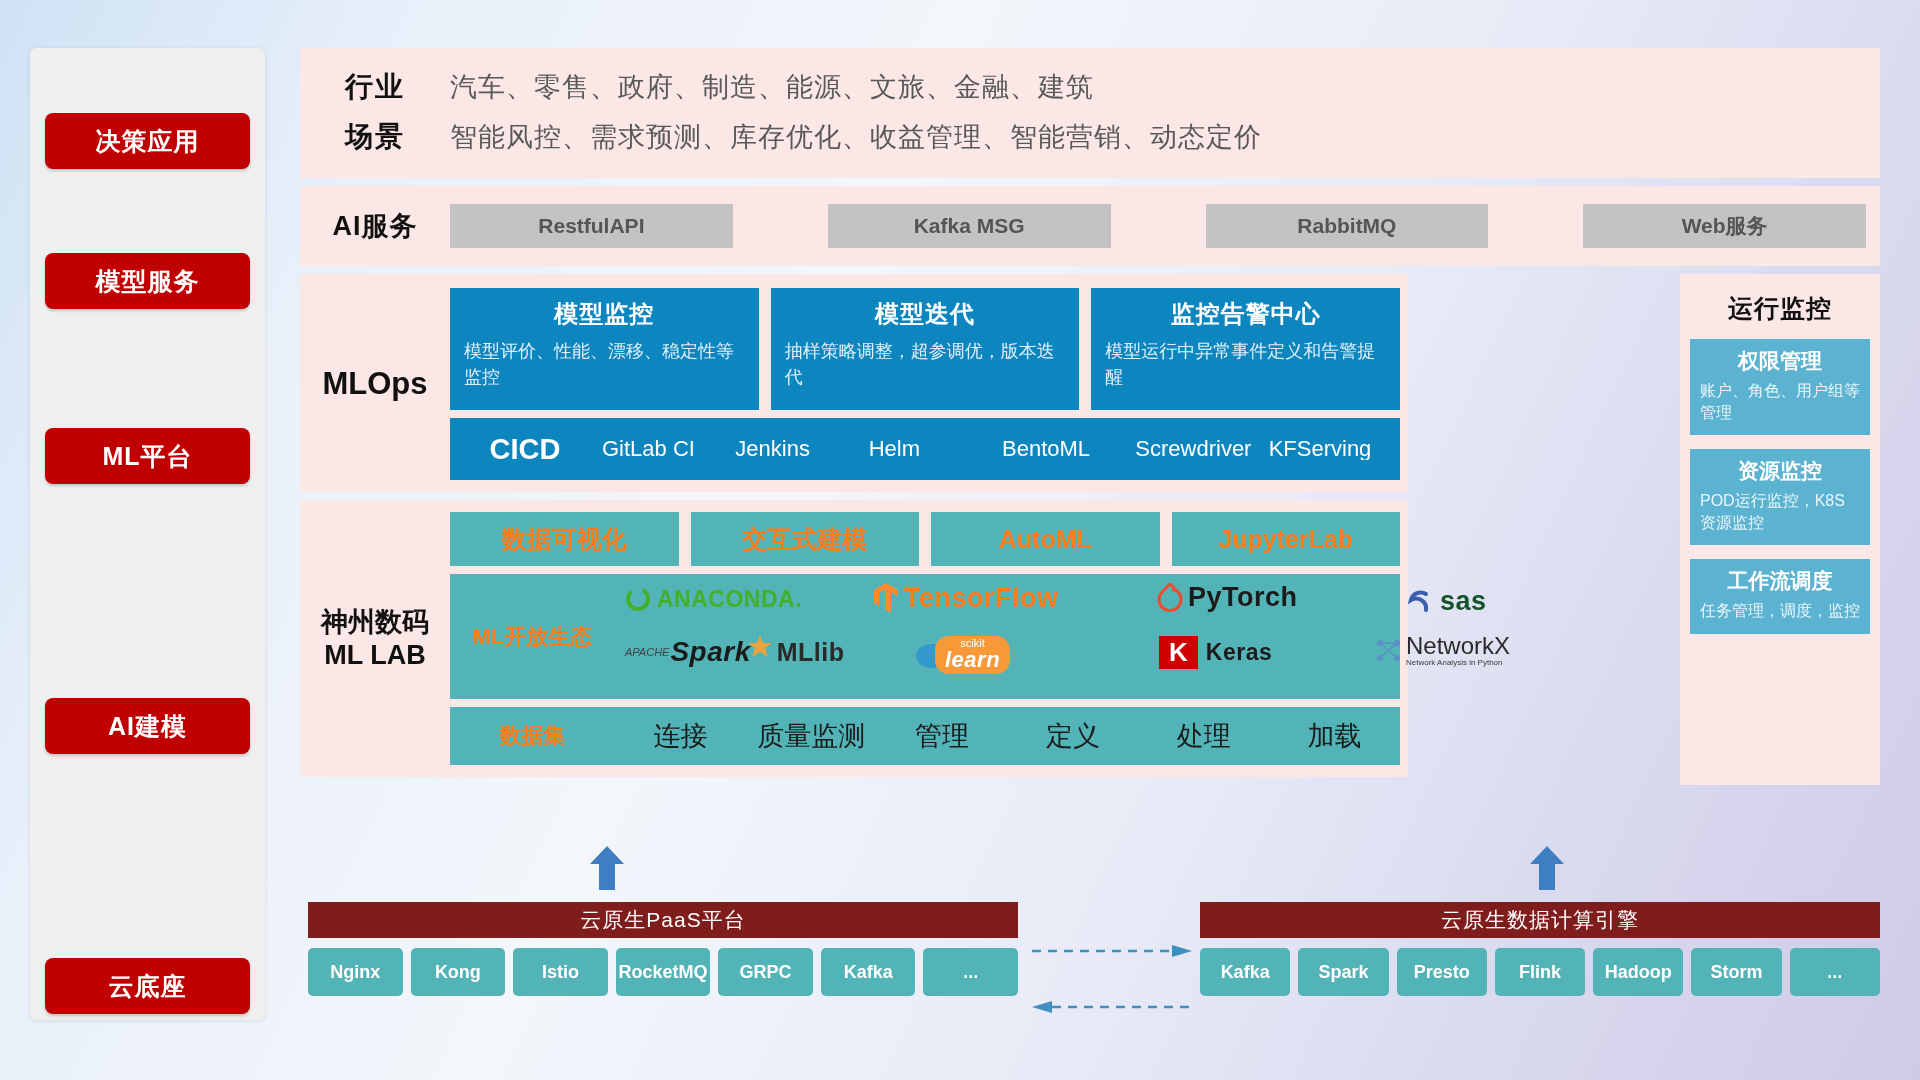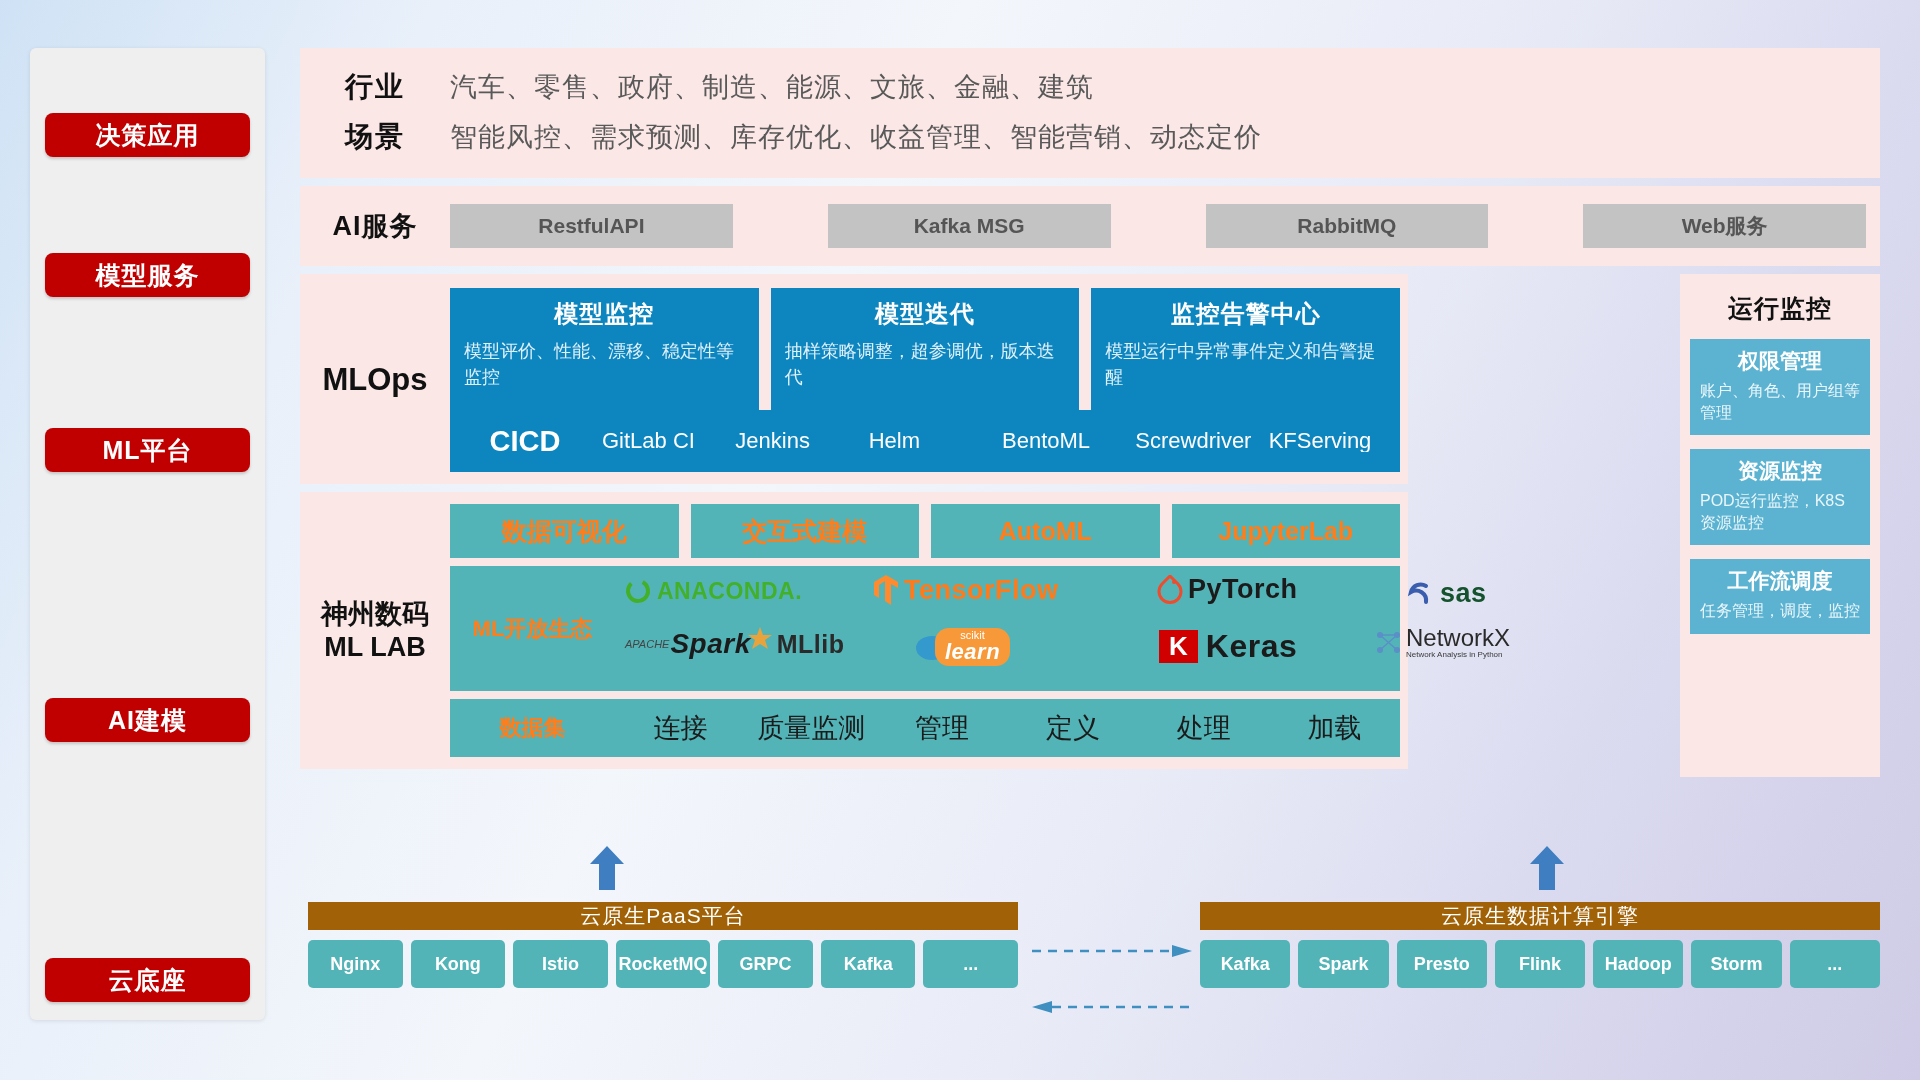--- a/index.html
+++ b/index.html
@@ -15,21 +15,21 @@
 
   
   #left-rail {
     position: absolute; left: 30px; top: 48px;
     width: 235px; height: 972px;
     background: #efefef;
     border-radius: 6px;
     box-shadow: 0 1px 4px rgba(0,0,0,.10);
   }
   .rail-pill {
-    position: absolute; left: 15px; width: 205px; height: 44px;
+    position: absolute; left: 15px; width: 205px; height: 56px;
     background: #c00000; border-radius: 8px;
     color: #fff; font-weight: bold; font-size: 25px;
     display: flex; align-items: center; justify-content: center;
     letter-spacing: 1px;
     box-shadow: 0 2px 3px rgba(0,0,0,.18);
   }
   #pill-0 { top: 65px; }
   #pill-1 { top: 205px; }
   #pill-2 { top: 380px; }
   #pill-3 { top: 650px; }
@@ -71,21 +71,21 @@
   #band-mlops-wrap { display: flex; gap: 8px; margin-bottom: 8px; }
   #band-mlops {
     background: #fbe8e6; flex: 1 1 auto; width: 1108px;
     display: flex; align-items: stretch; padding: 14px 0 12px 0;
   }
   .mlops-label {
     width: 150px; flex: 0 0 150px;
     display: flex; align-items: center; justify-content: center;
     font-size: 31px; font-weight: bold; color: #111;
   }
-  .mlops-right { flex: 1; display: flex; flex-direction: column; gap: 0; padding-right: 8px; }
+  .mlops-right { flex: 1; display: flex; flex-direction: column; gap: 8px; padding-right: 8px; }
   .mlops-cards { display: flex; gap: 12px; }
   .mlops-card {
     flex: 1; background: #0d86c0; padding: 10px 14px 14px 14px; min-height: 122px;
   }
   .mlops-card-title {
     color: #fff; font-size: 24px; font-weight: bold; text-align: center;
     margin-bottom: 8px; letter-spacing: 1px;
   }
   .mlops-card-desc { color: #dff0fa; font-size: 18px; line-height: 1.45; }
   .cicd-bar {
@@ -154,21 +154,21 @@
   }
   .ds-items { display: flex; flex: 1; }
   .ds-item { flex: 1; text-align: center; color: #1b1b1b; font-size: 27px; }
 
   
   #bottom { position: absolute; left: 300px; top: 880px; width: 1580px; height: 175px; }
   .cloud-group { position: absolute; top: 22px; }
   #cloud-paas { left: 8px; width: 710px; }
   #cloud-data { left: 900px; width: 680px; }
   .cloud-header {
-    background: #a16207; color: #fff; height: 28px;
+    background: #7f1d1d; color: #fff; height: 36px;
     display: flex; align-items: center; justify-content: center;
     font-size: 21px; letter-spacing: 1px;
   }
   .cloud-chips { display: flex; gap: 8px; padding: 10px 0 0 0; }
   .cloud-chip {
     flex: 1; height: 48px; background: #53b4b8; border-radius: 5px;
     display: flex; align-items: center; justify-content: center;
     color: #fff; font-size: 18px; font-weight: bold; text-align: center;
     line-height: 1.05; padding: 0 2px;
   }
@@ -326,21 +326,21 @@
                   <ellipse cx="17" cy="15" rx="16" ry="12" fill="#3499cd"></ellipse>
                 </svg>
                 <span style="display:inline-block; background:#f89939; border-radius:14px; padding:2px 10px 3px 10px; margin-left:-14px; text-align:center;">
                   <span style="display:block; color:#fff; font-size:11px; line-height:1;">scikit</span>
                   <span class="logo-txt" style="display:block; color:#fff; font-size:22px; line-height:1; font-style:italic;">learn</span>
                 </span>
               </div>
 
               <div class="logo" style="left:544px; top:62px;">
                 <span style="background:#d00000; color:#fff; font-size:26px; font-weight:bold; padding:1px 10px; display:inline-block;">K</span>
-                <span class="logo-txt" style="color:#1b1b1b; font-size:32px; margin-left:8px;">Keras</span>
+                <span class="logo-txt" style="color:#1b1b1b; font-size:23px; margin-left:8px;">Keras</span>
               </div>
 
               <div class="logo" style="left:760px; top:60px;">
                 <svg width="28" height="28" viewBox="0 0 28 28">
                   <line x1="5" y1="6" x2="22" y2="21" stroke="#5a8fc8" stroke-width="1.4"></line>
                   <line x1="22" y1="6" x2="5" y2="21" stroke="#5a8fc8" stroke-width="1.4"></line>
                   <line x1="5" y1="6" x2="22" y2="6" stroke="#5a8fc8" stroke-width="1.4"></line>
                   <circle cx="5" cy="6" r="3" fill="#5a8fc8"></circle>
                     <circle cx="22" cy="6" r="3" fill="#5a8fc8"></circle>
                   <circle cx="5" cy="21" r="3" fill="#5a8fc8"></circle>

